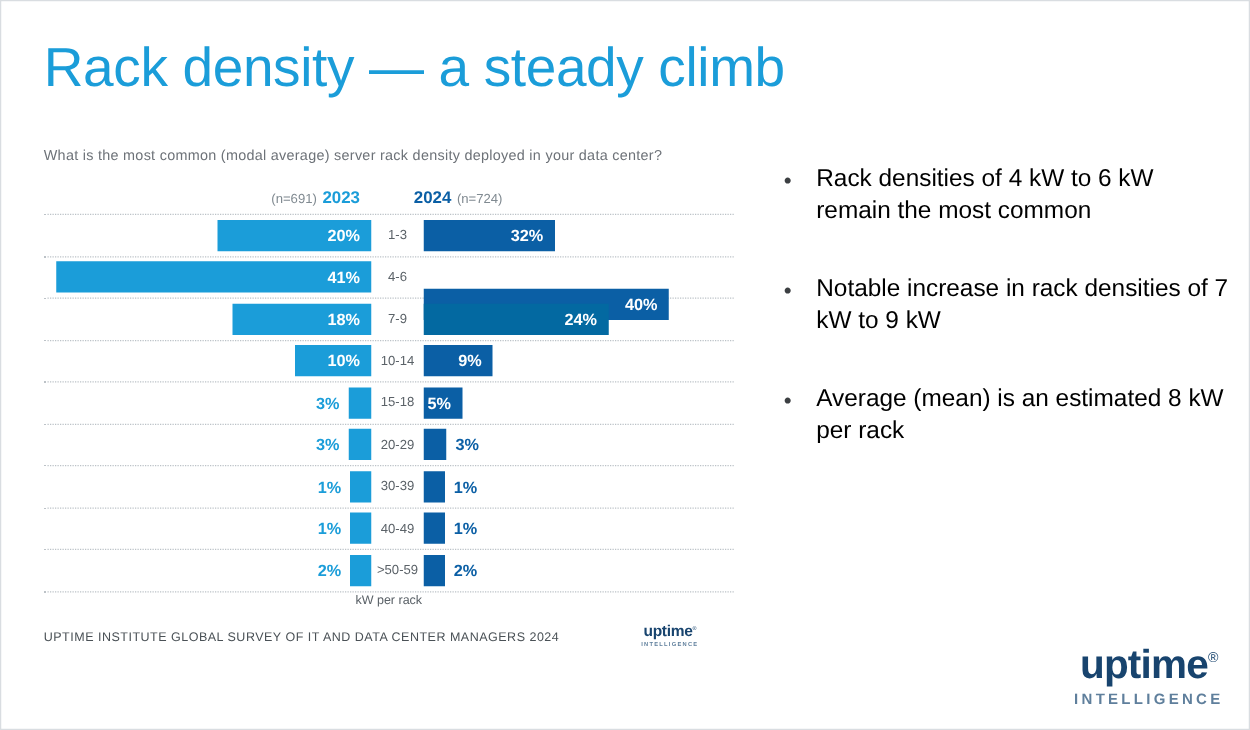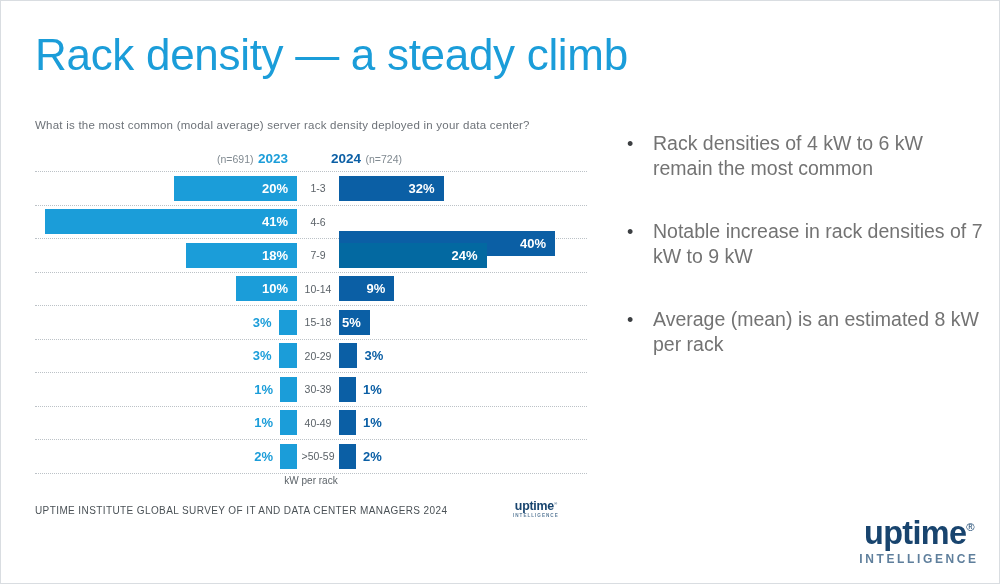--- a/index.html
+++ b/index.html
@@ -244,21 +244,21 @@
     width: 26px;
     font-size: 18px;
     line-height: 26px;
     color: #3c3f42;
     text-align: left;
   }
   .bullet-text {
     flex: 1 1 auto;
     font-size: 19.5px;
     line-height: 25px;
-    color: #737373;
+    color: #000000;
   }
 </style>
 </head>
 <body>
 
 <div class="slide">
 
   <div class="slide-title">Rack density — a steady climb</div>
 
   <div class="chart-panel">
@@ -297,21 +297,21 @@
           <div class="row">
             <div class="side side-left">
               <div class="bar bar-l" style="width: 252.15px; background: rgb(27, 157, 217);">
                 <span class="val-in">41%</span>
               </div>
             </div>
             <div class="side side-center">
               <span class="cat-label">4-6</span>
             </div>
             <div class="side side-right">
-              <div class="bar bar-r" style="width: 216px; background: rgb(11, 95, 165); margin-top: 44px;">
+              <div class="bar bar-r" style="width: 196px; background: rgb(11, 95, 165); margin-top: 44px;">
                 <span class="val-in">40%</span>
               </div>
             </div>
           </div>
           <div class="row">
             <div class="side side-left">
               <div class="bar bar-l" style="width: 110.7px; background: rgb(27, 157, 217);">
                 <span class="val-in">18%</span>
               </div>
             </div>

